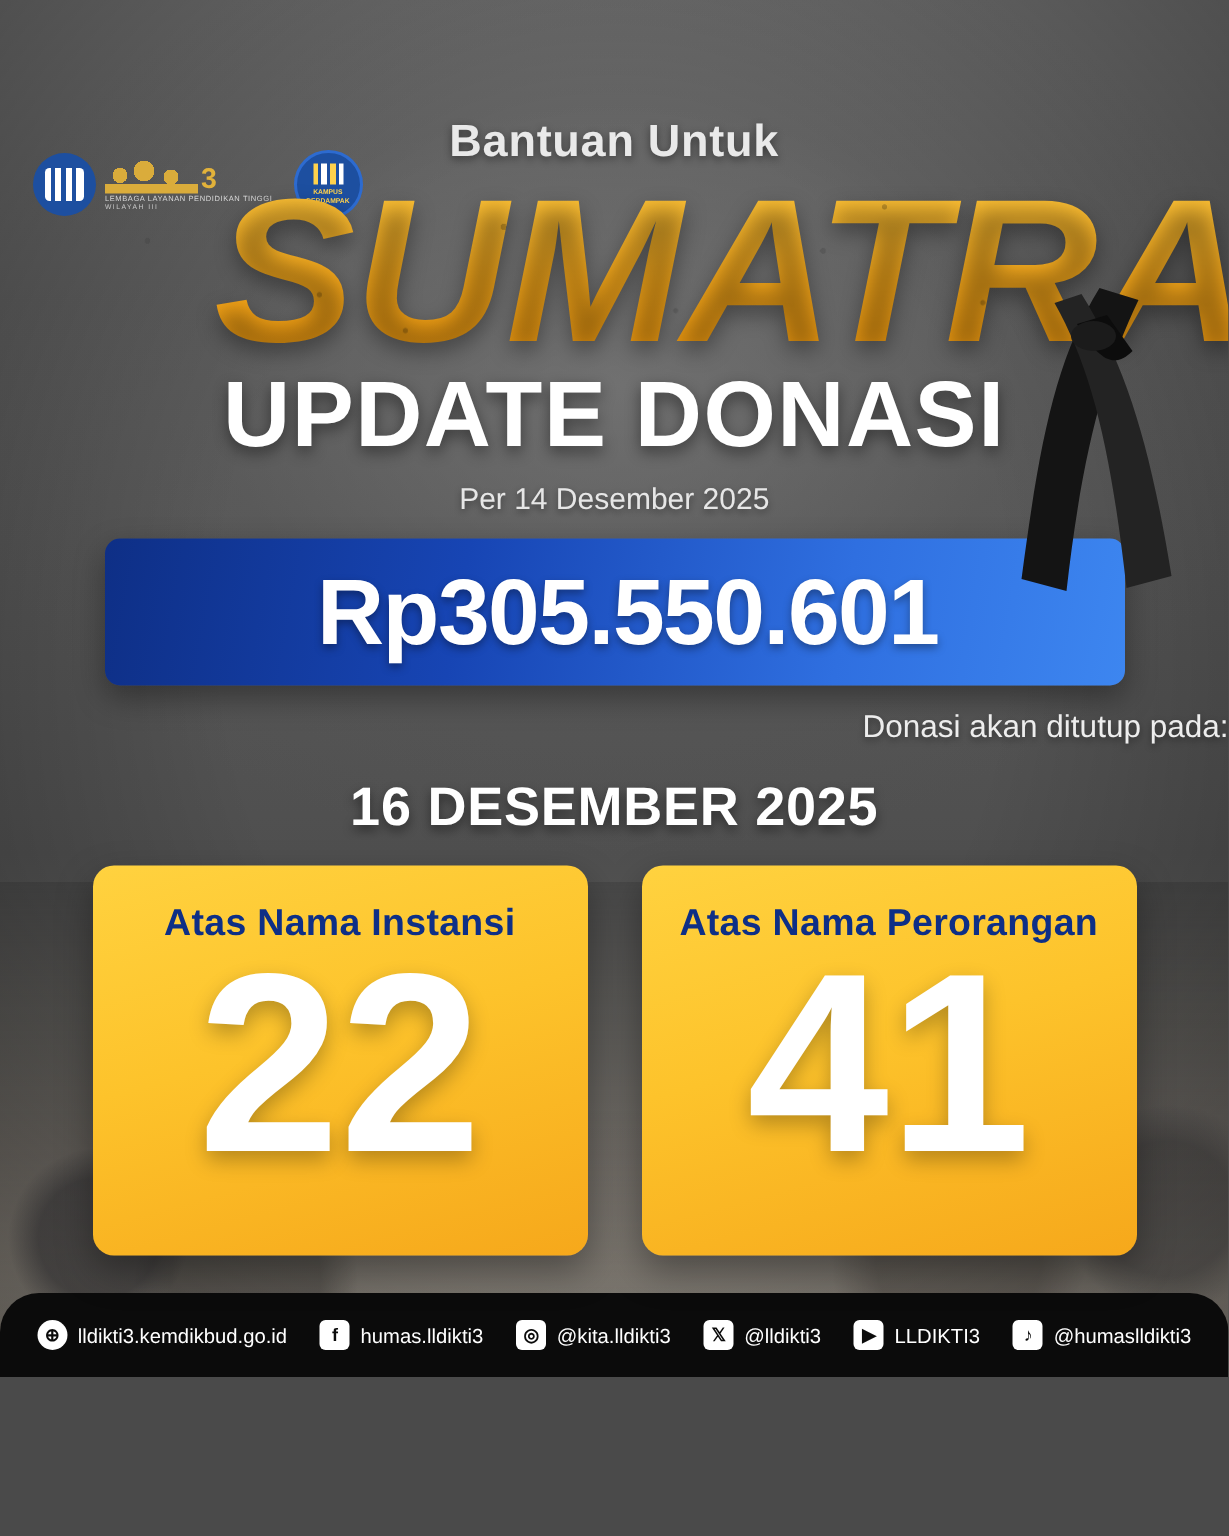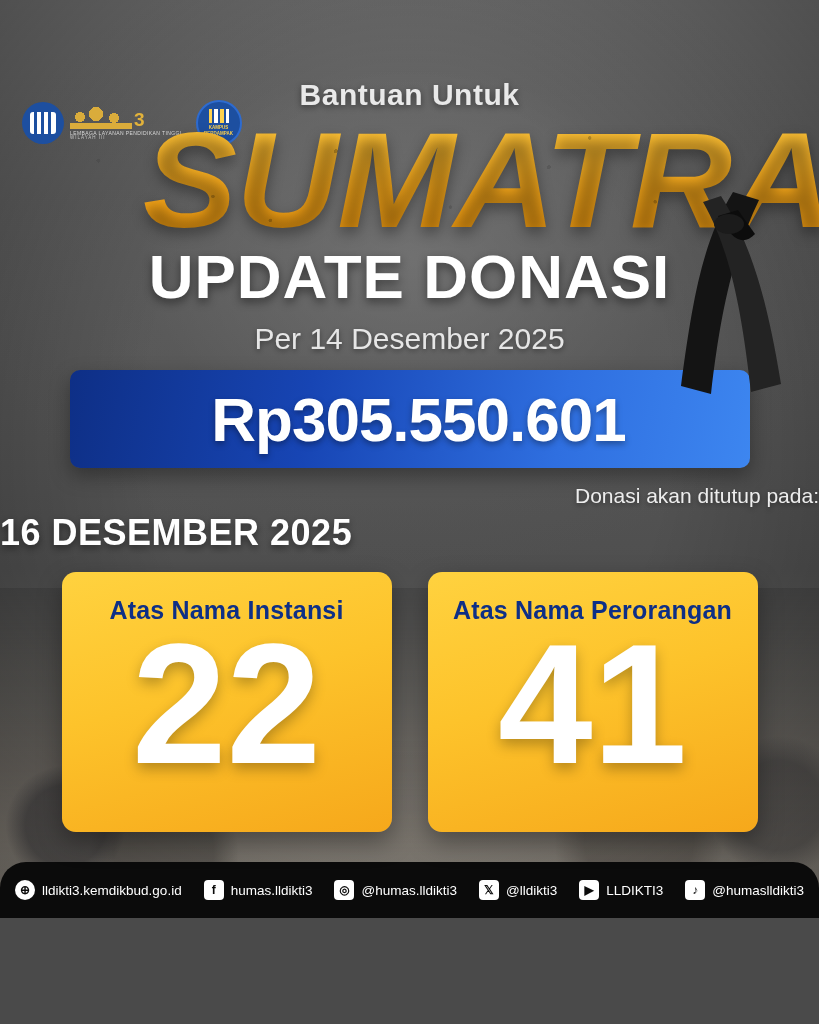--- a/index.html
+++ b/index.html
@@ -111,40 +111,40 @@
       radial-gradient(circle at 33% 80%, #3a3a3a 0 1.5px, transparent 2px),
       radial-gradient(circle at 72% 18%, #3a3a3a 0 1.5px, transparent 2px);
     mix-blend-mode:multiply;
   }
   .update-donasi {
     text-align:center; color:#fff; font-weight:bold;
     font-size:62px; letter-spacing:1px; margin-top:-6px;
     text-shadow:0 4px 10px rgba(0,0,0,.45);
   }
   .per-tanggal {
-    text-align:center; color:#e6e6e6; font-size:30px; margin-top:10px;
+    text-align:center; color:#e6e6e6; font-size:20px; margin-top:10px;
     text-shadow:0 2px 5px rgba(0,0,0,.4);
   }
 
   
   .amount-bar {
     margin:14px auto 0; width:680px; height:98px;
     background:linear-gradient(100deg,#0e2f86 0%,#1745b4 35%,#2f6fe0 72%,#3d86f0 100%);
     border-radius:10px;
     display:flex; align-items:center; justify-content:center;
     box-shadow:0 8px 20px rgba(0,0,0,.35);
     padding-left:18px;
   }
   .amount-text {
     color:#fff; font-weight:bold; font-size:62px; letter-spacing:-1px;
     text-shadow:0 3px 6px rgba(0,0,0,.35);
   }
 
   .closing-label { text-align:right; color:#ededed; font-size:21px; margin-top:16px; text-shadow:0 2px 5px rgba(0,0,0,.4); }
-  .closing-date { color:#fff; font-weight:bold; font-size:36px; letter-spacing:.5px; margin-top:4px; text-shadow:0 3px 7px rgba(0,0,0,.45); }
+  .closing-date { text-align:center; color:#fff; font-weight:bold; font-size:36px; letter-spacing:.5px; margin-top:20px; text-shadow:0 3px 7px rgba(0,0,0,.45); }
 
   
   .cards { display:flex; justify-content:center; gap:36px; margin-top:18px; }
   .card {
     width:330px; height:260px; border-radius:14px;
     background:linear-gradient(165deg,#FFD23F 0%,#FDC32B 45%,#F6A81B 100%);
     box-shadow:0 10px 24px rgba(0,0,0,.35);
     display:flex; flex-direction:column; align-items:center; padding-top:24px;
   }
   .card-title { color:#0e2f86; font-weight:bold; font-size:25px; letter-spacing:.2px; }
@@ -244,21 +244,21 @@
     <div class="social">
       <span class="sic round">⊕</span>
       <span>lldikti3.kemdikbud.go.id</span>
     </div>
     <div class="social">
       <span class="sic">f</span>
       <span>humas.lldikti3</span>
     </div>
     <div class="social">
       <span class="sic">◎</span>
-      <span>@humas.lldikti3</span>
+      <span>@kita.lldikti3</span>
     </div>
     <div class="social">
       <span class="sic">𝕏</span>
       <span>@lldikti3</span>
     </div>
     <div class="social">
       <span class="sic">▶</span>
       <span>LLDIKTI3</span>
     </div>
     <div class="social">

